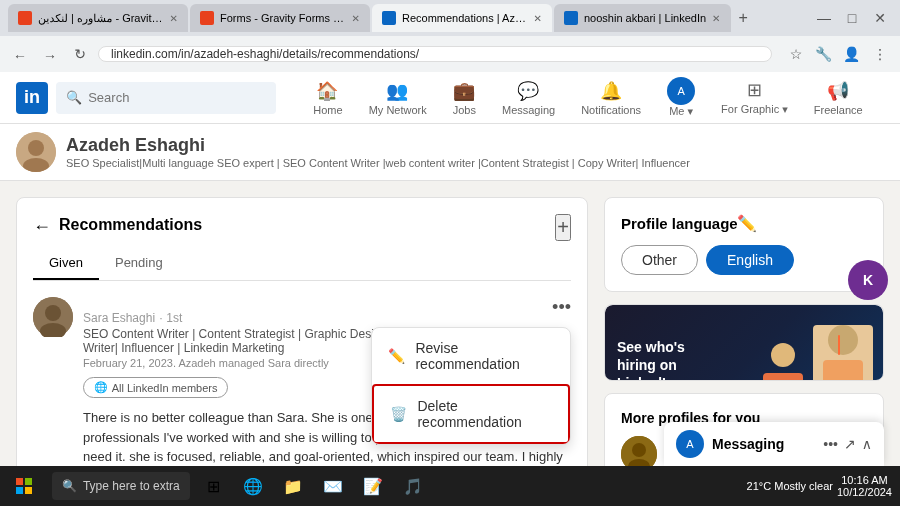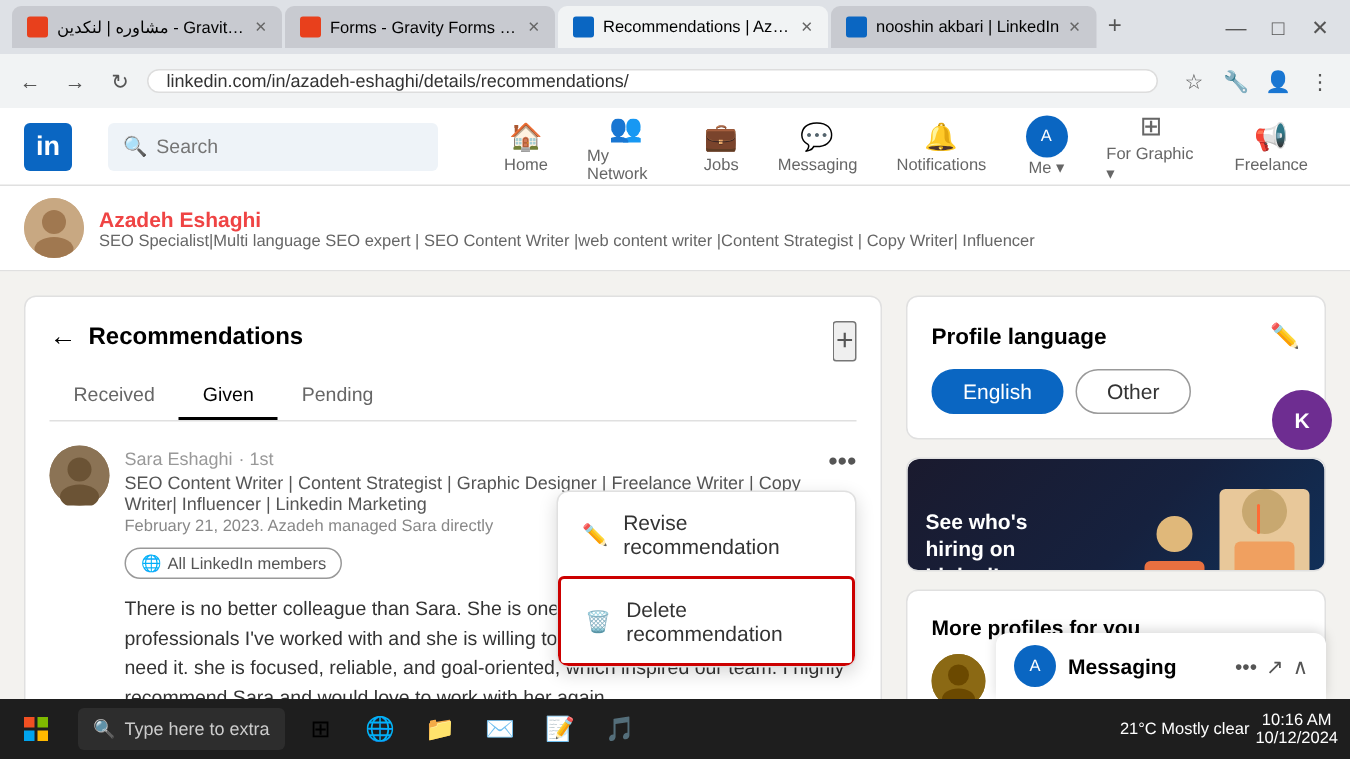--- a/index.html
+++ b/index.html
@@ -16,69 +16,69 @@
     .tab-close { font-size: 10px; color: #666; cursor: pointer; flex-shrink: 0; }
     .tab-new { background: none; border: none; font-size: 16px; color: #555; cursor: pointer; padding: 0 6px; }
 
     .address-bar { display: flex; align-items: center; height: 36px; padding: 0 8px; gap: 6px; background: #f1f3f4; }
     .nav-btn { background: none; border: none; cursor: pointer; color: #555; font-size: 14px; width: 24px; height: 24px; display: flex; align-items: center; justify-content: center; border-radius: 50%; }
     .url-bar { flex: 1; background: white; border: 1px solid #ddd; border-radius: 20px; height: 16px; display: flex; align-items: center; padding: 0 12px; font-size: 12px; color: #333; }
     .browser-actions { display: flex; align-items: center; gap: 4px; margin-left: 6px; }
     .browser-action-btn { background: none; border: none; cursor: pointer; color: #555; font-size: 14px; width: 24px; height: 24px; display: flex; align-items: center; justify-content: center; }
 
     
-    .linkedin-header { background: white; height: 52px; display: flex; align-items: center; padding: 0 16px; gap: 24px; border-bottom: 1px solid #e0e0e0; position: relative; }
+    .linkedin-header { background: white; height: 52px; display: flex; align-items: center; padding: 0 16px; gap: 8px; border-bottom: 1px solid #e0e0e0; position: relative; }
     .li-logo { width: 32px; height: 32px; background: #0a66c2; border-radius: 4px; display: flex; align-items: center; justify-content: center; color: white; font-weight: bold; font-size: 18px; flex-shrink: 0; }
     .li-search { display: flex; align-items: center; background: #eef3f8; border-radius: 4px; height: 32px; padding: 0 10px; gap: 6px; width: 220px; }
     .li-search input { background: none; border: none; outline: none; font-size: 13px; color: #333; width: 100%; }
     .li-nav { display: flex; align-items: center; gap: 2px; margin-left: 8px; flex: 1; justify-content: center; }
     .li-nav-item { display: flex; flex-direction: column; align-items: center; padding: 4px 12px; color: #666; font-size: 11px; cursor: pointer; border-radius: 4px; position: relative; }
     .li-nav-icon { font-size: 18px; margin-bottom: 2px; }
     .li-avatar { width: 28px; height: 28px; border-radius: 50%; background: #0a66c2; display: flex; align-items: center; justify-content: center; color: white; font-size: 11px; }
 
     
     .profile-bar { background: white; display: flex; align-items: center; padding: 8px 16px; border-bottom: 1px solid #e0e0e0; gap: 10px; }
     .profile-avatar { width: 40px; height: 40px; border-radius: 50%; background: #c8a882; display: flex; align-items: center; justify-content: center; font-size: 16px; flex-shrink: 0; overflow: hidden; }
     .profile-info { flex: 1; }
-    .profile-name { font-weight: 600; font-size: 14px; color: #ef4444; }
+    .profile-name { font-weight: 600; font-size: 18px; color: #404040; }
     .profile-headline { font-size: 11px; color: #666; margin-top: 1px; }
 
     
     .main-content { display: flex; height: calc(506px - 72px - 52px - 58px); background: #f3f2ef; padding: 16px; gap: 16px; overflow: hidden; }
 
     .left-panel { flex: 1; background: white; border-radius: 8px; padding: 16px; border: 1px solid #e0e0e0; position: relative; overflow: visible; }
     .back-btn { display: flex; align-items: center; gap: 8px; font-weight: 600; font-size: 16px; color: #000; margin-bottom: 12px; cursor: pointer; }
     .back-arrow { font-size: 18px; }
     .add-btn { position: absolute; top: 16px; right: 16px; font-size: 20px; cursor: pointer; color: #555; }
 
     .rec-tabs { display: flex; gap: 0; margin-bottom: 16px; border-bottom: 1px solid #e0e0e0; }
     .rec-tab { padding: 8px 16px; font-size: 13px; color: #666; cursor: pointer; border-bottom: 2px solid transparent; }
     .rec-tab.active { color: #000; border-bottom: 2px solid #000000; font-weight: 500; }
 
     .rec-item { display: flex; gap: 10px; position: relative; }
     .rec-avatar { width: 40px; height: 40px; border-radius: 50%; background: #8B7355; flex-shrink: 0; display: flex; align-items: center; justify-content: center; color: white; font-size: 14px; }
-    .rec-info { flex: 1; }
+    .rec-info { flex: 1; margin-top: 12px; }
     .rec-name { font-weight: 600; font-size: 14px; color: #000; }
     .rec-name span { color: #999; font-weight: 400; font-size: 12px; }
     .rec-title { font-size: 12px; color: #555; margin-top: 2px; }
     .rec-date { font-size: 11px; color: #888; margin-top: 2px; }
     .rec-badge { display: inline-flex; align-items: center; gap: 4px; border: 1px solid #999; border-radius: 20px; padding: 3px 10px; font-size: 11px; color: #555; margin-top: 8px; cursor: pointer; }
     .rec-text { font-size: 13px; color: #333; margin-top: 10px; line-height: 1.5; }
 
     .more-btn { position: absolute; top: 0; right: 0; font-size: 18px; color: #555; cursor: pointer; background: none; border: none; }
 
     
     .context-menu { position: absolute; right: 0; top: 30px; background: white; border: 1px solid #e0e0e0; border-radius: 8px; box-shadow: 0 4px 12px rgba(0,0,0,0.15); z-index: 100; width: 200px; overflow: hidden; }
     .context-menu-item { display: flex; align-items: center; gap: 10px; padding: 12px 16px; font-size: 14px; color: #333; cursor: pointer; }
     .delete-item { border: 2px solid #cc0000; border-radius: 4px; }
 
     
     .right-panel { width: 280px; display: flex; flex-direction: column; gap: 12px; }
     .lang-panel { background: white; border-radius: 8px; padding: 16px; border: 1px solid #e0e0e0; }
-    .lang-title { display: flex; justify-content: space-between; align-items: center; margin-bottom: 12px; }
+    .lang-title { display: flex; justify-content: flex-start; align-items: center; margin-bottom: 12px; }
     .lang-title-text { font-weight: 600; font-size: 15px; }
     .lang-edit { font-size: 16px; cursor: pointer; color: #555; }
     .lang-buttons { display: flex; gap: 8px; }
     .lang-btn { padding: 6px 20px; border-radius: 20px; font-size: 14px; cursor: pointer; border: 1px solid #999; }
     .lang-btn.active { background: #0a66c2; color: white; border-color: #0a66c2; }
     .lang-btn.inactive { background: white; color: #333; }
 
     .ad-panel { background: white; border-radius: 8px; border: 1px solid #e0e0e0; overflow: hidden; position: relative; }
     .ad-bg { background: linear-gradient(135deg, #1a1a2e 0%, #16213e 50%, #0f3460 100%); border-radius: 8px; height: 120px; display: flex; align-items: center; justify-content: flex-end; overflow: hidden; position: relative; }
     .ad-text { position: absolute; left: 12px; top: 50%; transform: translateY(-50%); }
@@ -219,21 +219,20 @@
 <div class="main-content">
 
   <div class="left-panel">
     <div class="back-btn">
       <span class="back-arrow">←</span>
       <span>Recommendations</span>
     </div>
     <button class="add-btn">+</button>
 
     <div class="rec-tabs">
-      <div class="rec-tab">Received</div>
       <div class="rec-tab active">Given</div>
       <div class="rec-tab">Pending</div>
     </div>
 
     <div class="rec-item">
       <div class="rec-avatar">
         <svg width="40" height="40" viewBox="0 0 40 40">
             <circle cx="20" cy="20" r="20" fill="#8B7355"></circle>
             <circle cx="20" cy="16" r="8" fill="#6B5335"></circle>
             <ellipse cx="20" cy="34" rx="13" ry="8" fill="#6B5335"></ellipse>
@@ -268,22 +267,22 @@
   </div>
 
   <div class="right-panel">
 
     <div class="lang-panel">
       <div class="lang-title">
         <span class="lang-title-text">Profile language</span>
         <span class="lang-edit">✏️</span>
       </div>
       <div class="lang-buttons">
+        <button class="lang-btn inactive">Other</button>
         <button class="lang-btn active">English</button>
-        <button class="lang-btn inactive">Other</button>
       </div>
     </div>
 
     <div class="ad-panel">
       <div class="ad-bg">
         <div class="ad-text">
           <div class="ad-title">See who's<br>hiring on<br>LinkedIn.</div>
         </div>
 
         <svg width="130" height="120" viewBox="0 0 130 120" style="position:absolute;right:0;bottom:0;">

